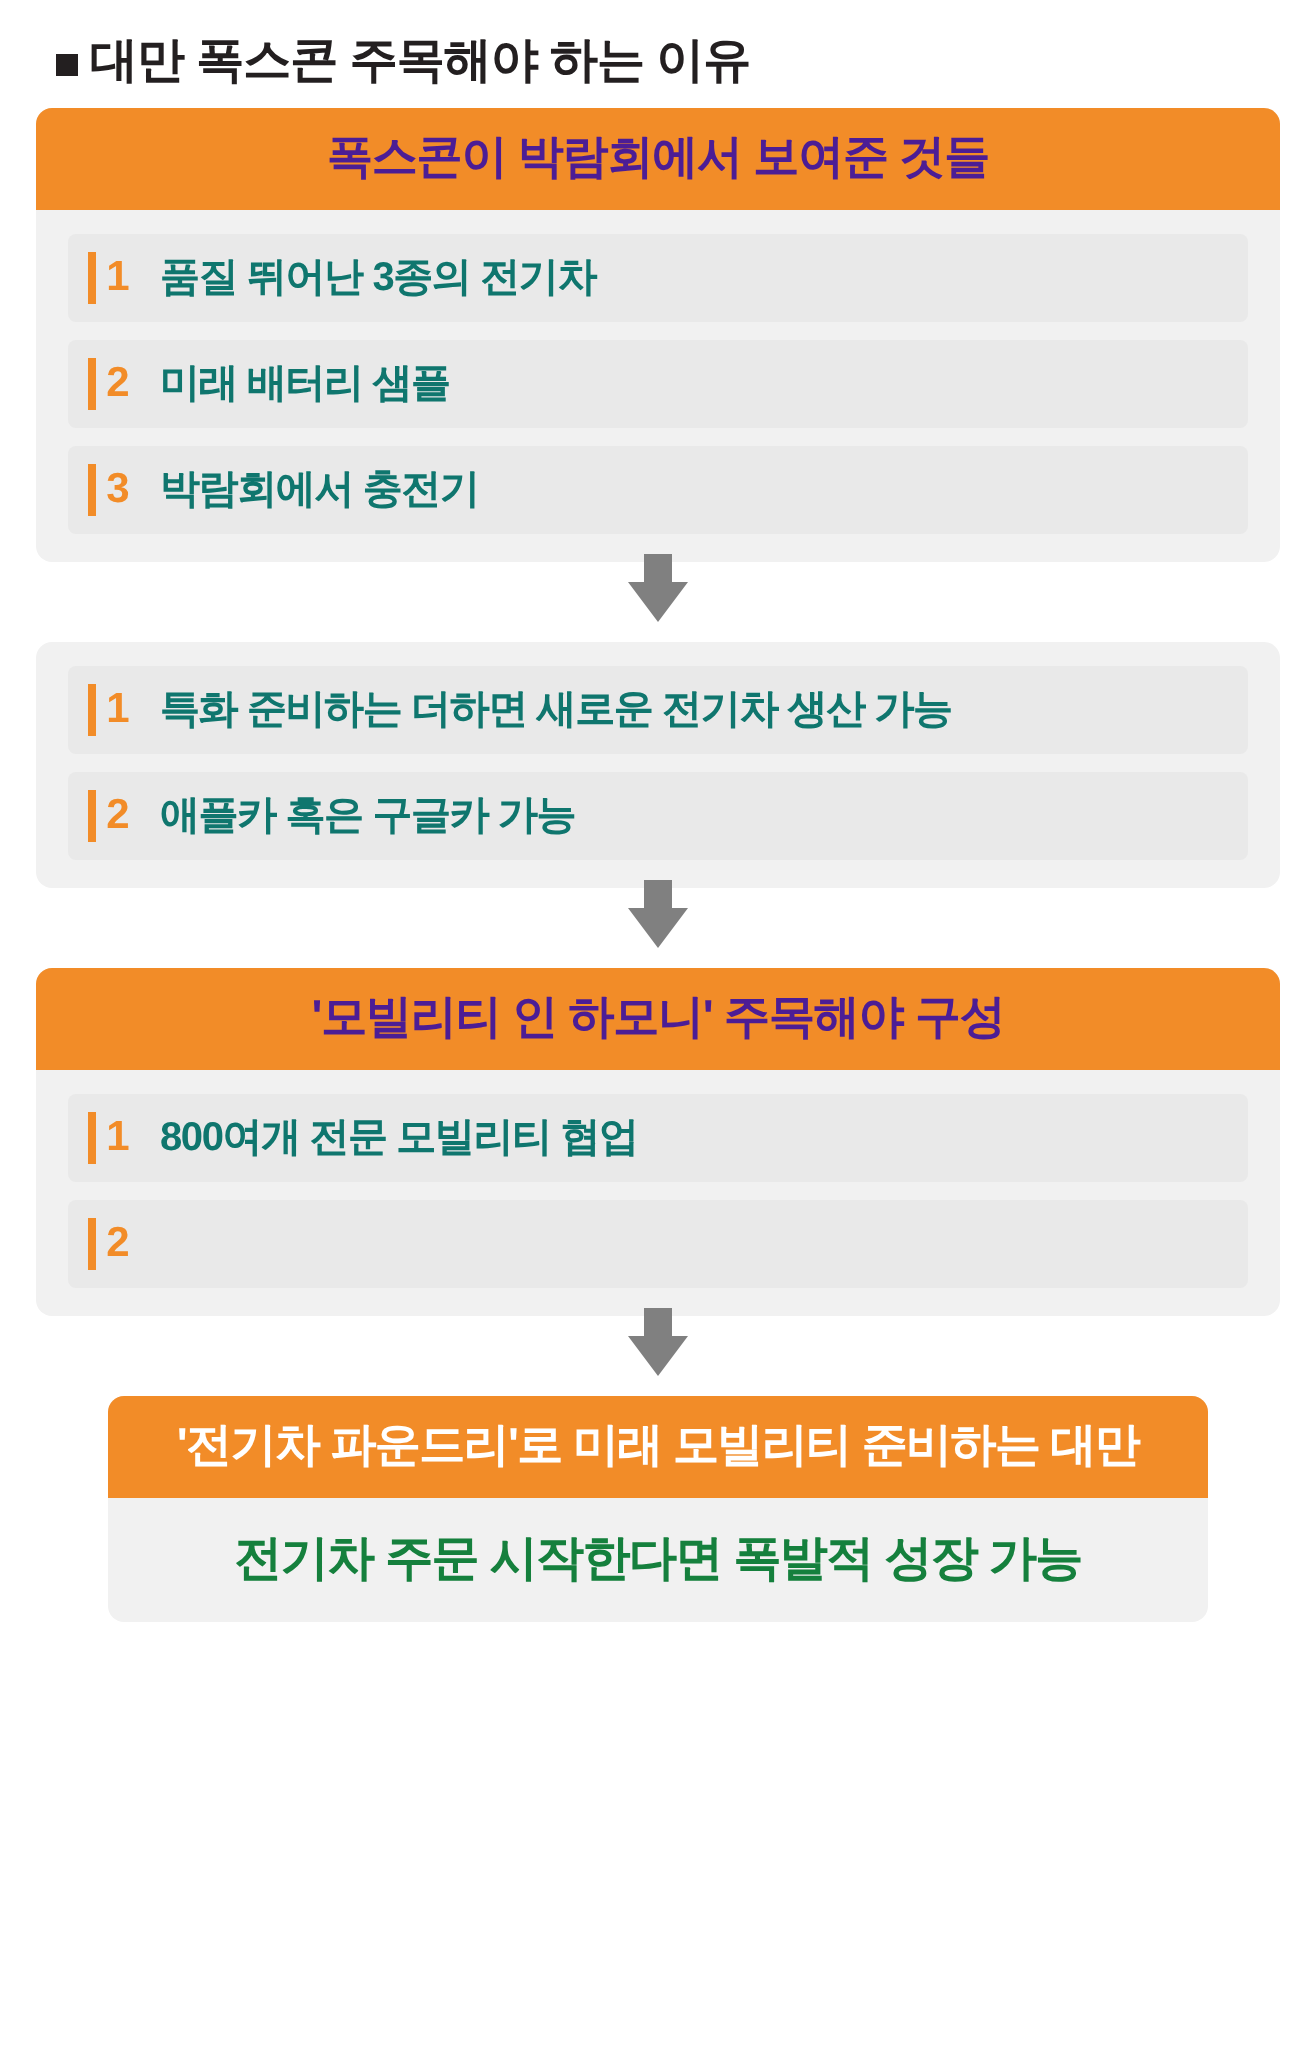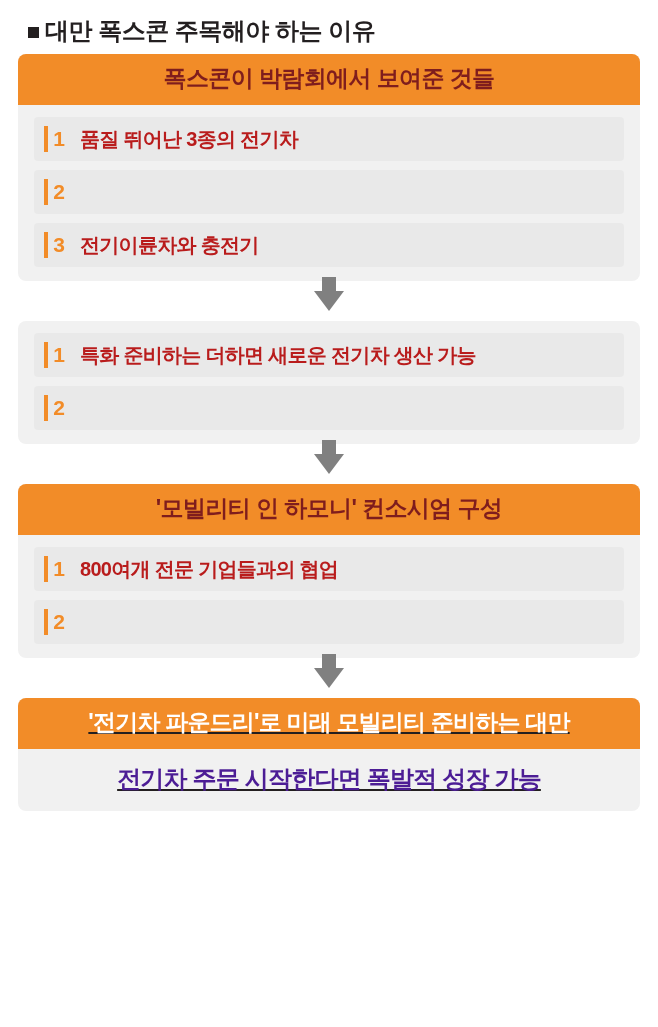--- a/index.html
+++ b/index.html
@@ -47,21 +47,21 @@
   
   .block {
     background: #f1f1f1;
     border-radius: 8px;
     overflow: hidden;
     margin: 0 auto;
     width: 622px;
   }
   .block-header {
     background: #f28c28;
-    color: #7f1d1d;
+    color: #4c1d95;
     font-size: 23px;
     font-weight: bold;
     text-align: center;
     letter-spacing: -0.6px;
     padding: 9px 0 11px;
   }
   .block-body {
     padding: 12px 16px 14px 16px;
   }
   .row {
@@ -88,21 +88,21 @@
     padding-left: 0;
     margin-right: 10px;
     line-height: 26px;
     height: 26px;
     box-sizing: border-box;
   }
   .row-text {
     font-size: 20px;
     font-weight: bold;
     letter-spacing: -0.7px;
-    color: #b91c1c;
+    color: #0f766e;
     line-height: 1.1;
   }
 
   
   .arrow-wrap {
     display: flex;
     justify-content: center;
     align-items: center;
     height: 40px;
   }
@@ -119,42 +119,41 @@
     position: absolute;
     left: -7px;
     top: -34px;
     width: 14px;
     height: 16px;
     background: #808080;
   }
 
   
   .footer-block {
-    width: 622px;
+    width: 550px;
     margin: 0 auto;
     border-radius: 8px;
     overflow: hidden;
     background: #f1f1f1;
-    text-decoration: underline;
   }
   .footer-header {
     background: #f28c28;
     color: #ffffff;
     font-size: 23px;
     font-weight: bold;
     text-align: center;
     letter-spacing: -0.8px;
     padding: 9px 0 11px;
   }
   .footer-body {
     text-align: center;
     font-size: 24px;
     font-weight: bold;
     letter-spacing: -0.8px;
-    color: #4c1d95;
+    color: #15803d;
     padding: 14px 0 16px;
   }
 </style>
 </head>
 <body>
 
 <div class="page">
 
   <div class="title-row">
     <span class="title-bullet"></span>
@@ -163,54 +162,56 @@
 
   <div class="block">
     <div class="block-header">폭스콘이 박람회에서 보여준 것들</div>
     <div class="block-body">
       <div class="row">
         <span class="row-num">1</span>
         <span class="row-text">품질 뛰어난 3종의 전기차</span>
       </div>
       <div class="row">
         <span class="row-num">2</span>
+        <span class="row-text">미래 배터리 샘플</span>
       </div>
       <div class="row">
         <span class="row-num">3</span>
-        <span class="row-text">전기이륜차와 충전기</span>
+        <span class="row-text">박람회에서 충전기</span>
       </div>
     </div>
   </div>
 
   <div class="arrow-wrap">
     <div class="arrow"></div>
   </div>
 
   <div class="block">
     <div class="block-body">
       <div class="row">
         <span class="row-num">1</span>
         <span class="row-text">특화 준비하는 더하면 새로운 전기차 생산 가능</span>
       </div>
       <div class="row">
         <span class="row-num">2</span>
+        <span class="row-text">애플카 혹은 구글카 가능</span>
       </div>
     </div>
   </div>
 
   <div class="arrow-wrap">
     <div class="arrow"></div>
   </div>
 
   <div class="block">
-    <div class="block-header">'모빌리티 인 하모니' 컨소시엄 구성</div>
+    <div class="block-header">'모빌리티 인 하모니' 주목해야 구성</div>
     <div class="block-body">
       <div class="row">
         <span class="row-num">1</span>
-        <span class="row-text">800여개 전문 기업들과의 협업</span>
+        <span class="row-text">800여개 전문 모빌리티 협업</span>
       </div>
       <div class="row">
         <span class="row-num">2</span>
       </div>
     </div>
   </div>
 
   <div class="arrow-wrap">
     <div class="arrow"></div>
   </div>

